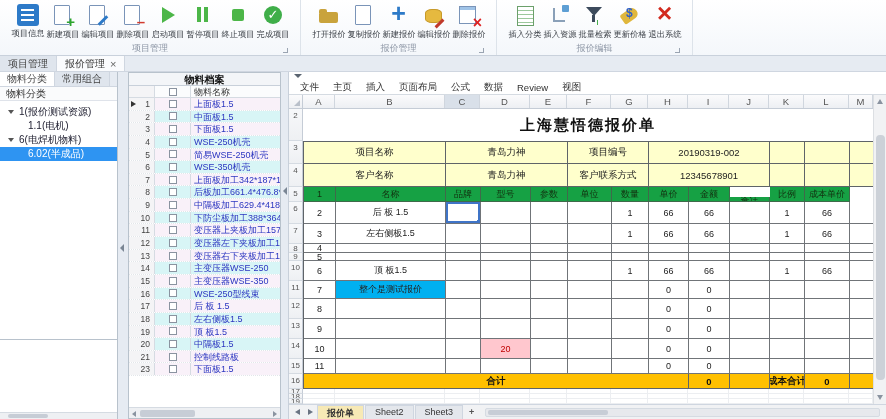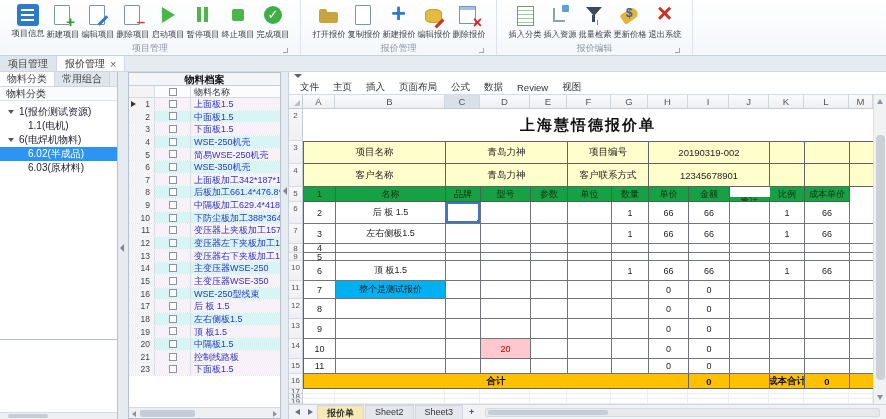--- a/index.html
+++ b/index.html
@@ -252,23 +252,20 @@
       <div class="titem tind">
         <span class="tlbl">1.1(电机)</span>
       </div>
       <div class="titem">
         <i class="tarrow"></i>
         <span class="tlbl">6(电焊机物料)</span>
       </div>
       <div class="titem tsel tind">
         <span class="tlbl">6.02(半成品)</span>
       </div>
-      <div class="titem tind">
-        <span class="tlbl">6.03(原材料)</span>
-      </div>
     </div>
   <div class="lower"></div>
   <div class="lscroll">
       <i class="lthumb"></i>
     </div>
 </div>
 
 <div class="split split1">
     <i class="sarrow"></i>
   </div>

